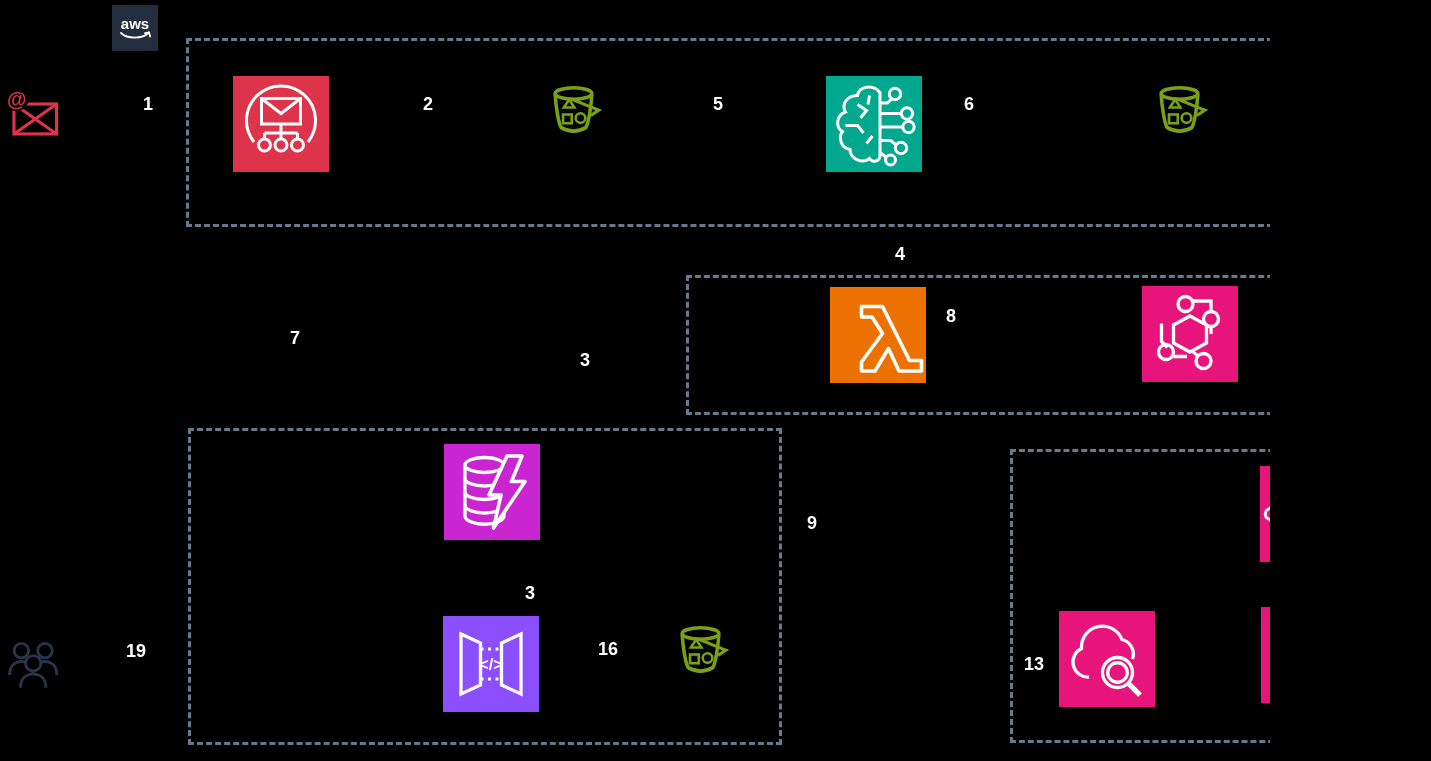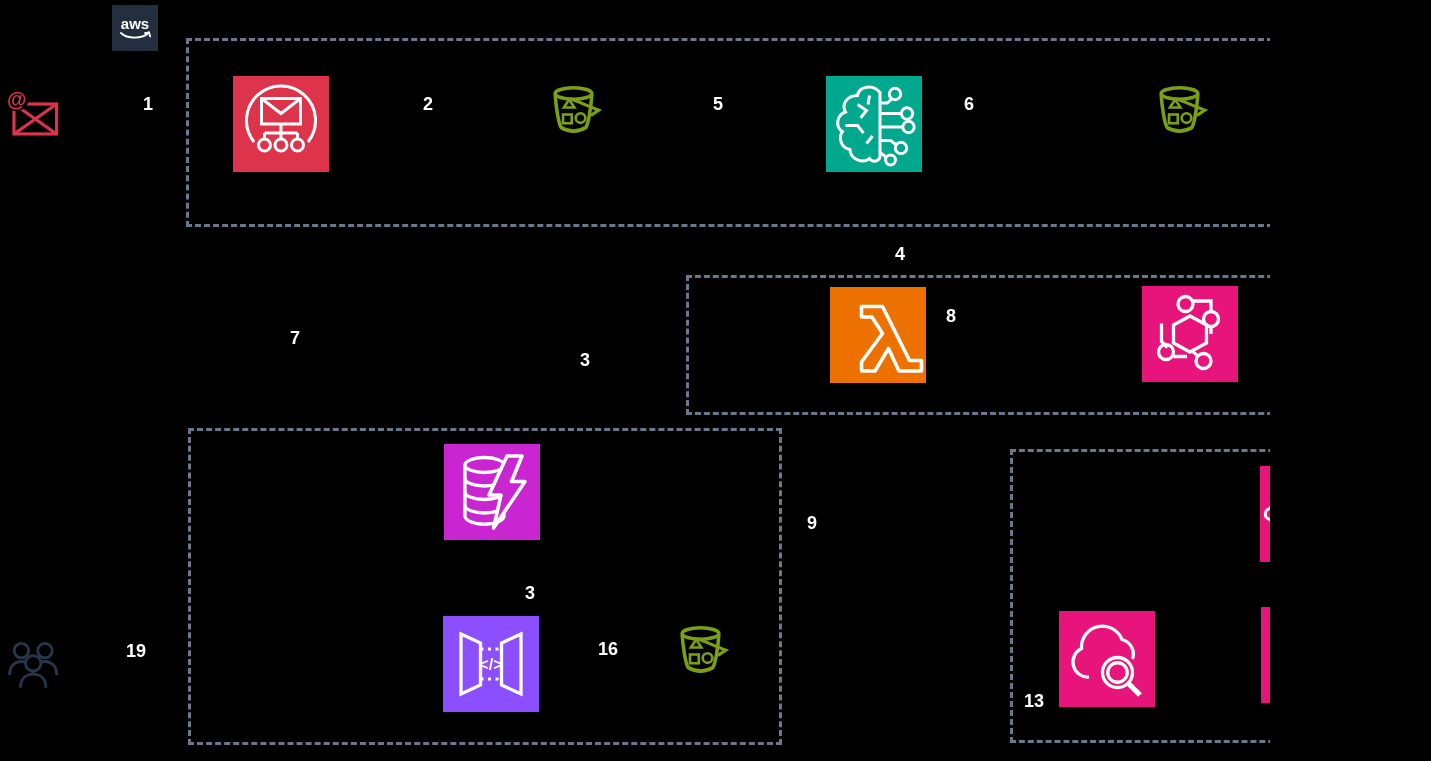--- a/index.html
+++ b/index.html
@@ -182,15 +182,15 @@
   <span class="num" style="left:585px;top:360px">3</span>
   <span class="num" style="left:900px;top:254px">4</span>
   <span class="num" style="left:718px;top:104px">5</span>
   <span class="num" style="left:969px;top:104px">6</span>
   <span class="num" style="left:295px;top:338px">7</span>
   <span class="num" style="left:951px;top:316px">8</span>
   <span class="num" style="left:812px;top:523px">9</span>
   <span class="num" style="left:136px;top:651px">19</span>
   <span class="num" style="left:530px;top:593px">3</span>
   <span class="num" style="left:608px;top:649px">16</span>
-  <span class="num" style="left:1034px;top:701px">13</span>
+  <span class="num" style="left:1034px;top:664px">13</span>
 
 </div>
 
 </body></html>

